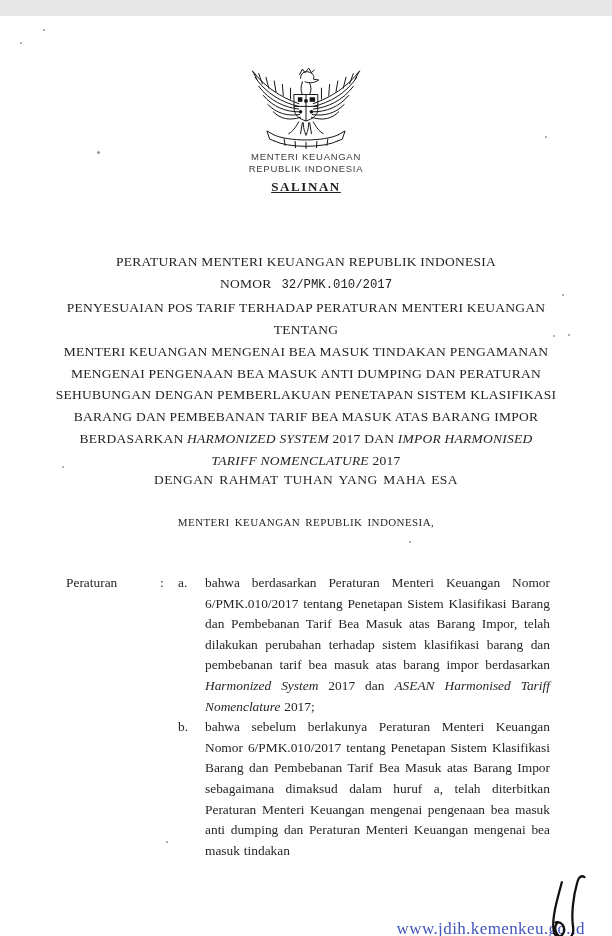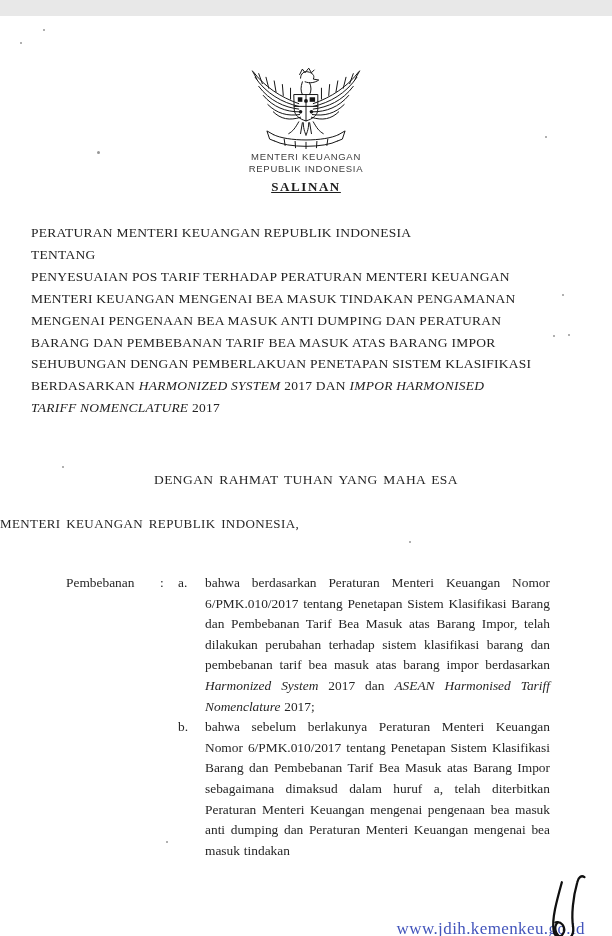--- a/index.html
+++ b/index.html
@@ -19,27 +19,27 @@
     text-align:center;
     font-family:"Liberation Sans", sans-serif;
     font-size:9.5px;line-height:11.5px;letter-spacing:.7px;color:#3d3d3d;
   }
   .salinan{
     position:absolute;top:163px;left:0;width:100%;
     text-align:center;font-weight:bold;font-size:13px;letter-spacing:1.6px;color:#1d1d1d;text-decoration:underline;
   }
   
   .title-block{
-    position:absolute;top:206px;left:31px;width:550px;
-    text-align:left;font-size:13.5px;line-height:21.9px;letter-spacing:.25px;color:#232323;
+    position:absolute;top:235px;left:31px;width:550px;
+    text-align:center;font-size:13.5px;line-height:21.9px;letter-spacing:.25px;color:#232323;
   }
   .nomor-value{font-family:"Liberation Mono", monospace;font-size:12.3px;letter-spacing:0;margin-left:10px;}
   
   .invocation{position:absolute;top:456px;left:0;width:100%;text-align:center;font-size:13.5px;letter-spacing:.4px;word-spacing:2px;}
-  .authority{position:absolute;top:500px;left:0;width:100%;font-size:13px;letter-spacing:.4px;word-spacing:2px;}
+  .authority{position:absolute;top:500px;left:0;width:100%;text-align:center;font-size:11px;letter-spacing:.4px;word-spacing:2px;}
   
   .consider{position:absolute;top:557px;left:66px;width:486px;font-size:13.4px;line-height:20.6px;}
   .consider-row{display:flex;align-items:flex-start;}
   .c-label{width:94px;flex:none;}
   .c-colon{width:18px;flex:none;}
   .c-items{flex:1;}
   .c-item{display:flex;align-items:flex-start;}
   .c-marker{width:27px;flex:none;}
   .c-text{width:345px;flex:none;text-align:justify;word-spacing:.5px;}
   
@@ -120,36 +120,39 @@
 
   <div class="ministry">
     <div>MENTERI KEUANGAN</div>
     <div>REPUBLIK INDONESIA</div>
   </div>
 
   <div class="salinan">SALINAN</div>
 
   <div class="title-block">
     <div>PERATURAN MENTERI KEUANGAN REPUBLIK INDONESIA</div>
+    <div>
+      <span>NOMOR</span><span class="nomor-value">32/PMK.010/2017</span>
+    </div>
+    <div><span>PENYESUAIAN POS TARIF TERHADAP PERATURAN MENTERI KEUANGAN</span></div>
     <div>TENTANG</div>
-    <div><span>PENYESUAIAN POS TARIF TERHADAP PERATURAN MENTERI KEUANGAN</span></div>
     <div><span>MENTERI KEUANGAN MENGENAI BEA MASUK TINDAKAN PENGAMANAN</span></div>
     <div><span>MENGENAI PENGENAAN BEA MASUK ANTI DUMPING DAN PERATURAN</span></div>
+    <div><span>SEHUBUNGAN DENGAN PEMBERLAKUAN PENETAPAN SISTEM KLASIFIKASI</span></div>
     <div><span>BARANG DAN PEMBEBANAN TARIF BEA MASUK ATAS BARANG IMPOR</span></div>
-    <div><span>SEHUBUNGAN DENGAN PEMBERLAKUAN PENETAPAN SISTEM KLASIFIKASI</span></div>
     <div><span>BERDASARKAN </span><i>HARMONIZED SYSTEM</i><span> 2017 DAN </span><i>IMPOR HARMONISED</i></div>
     <div><i>TARIFF NOMENCLATURE</i><span> 2017</span></div>
   </div>
 
   <div class="invocation">DENGAN RAHMAT TUHAN YANG MAHA ESA</div>
   <div class="authority">MENTERI KEUANGAN REPUBLIK INDONESIA,</div>
 
   <div class="consider">
     <div class="consider-row">
-      <div class="c-label">Pembebanan</div>
+      <div class="c-label">Peraturan</div>
       <div class="c-colon">:</div>
       <div class="c-items">
         <div class="c-item">
           <div class="c-marker">a.</div>
           <div class="c-text"><span>bahwa berdasarkan Peraturan Menteri Keuangan Nomor 6/PMK.010/2017 tentang Penetapan Sistem Klasifikasi Barang dan Pembebanan Tarif Bea Masuk atas Barang Impor, telah dilakukan perubahan terhadap sistem klasifikasi barang dan pembebanan tarif bea masuk atas barang impor berdasarkan </span><i>Harmonized System</i><span> 2017 dan </span><i>ASEAN Harmonised Tariff Nomenclature</i><span> 2017;</span></div>
         </div>
         <div class="c-item">
           <div class="c-marker">b.</div>
           <div class="c-text"><span>bahwa sebelum berlakunya Peraturan Menteri Keuangan Nomor 6/PMK.010/2017 tentang Penetapan Sistem Klasifikasi Barang dan Pembebanan Tarif Bea Masuk atas Barang Impor sebagaimana dimaksud dalam huruf a, telah diterbitkan Peraturan Menteri Keuangan mengenai pengenaan bea masuk anti dumping dan Peraturan Menteri Keuangan mengenai bea masuk tindakan</span></div>
         </div>

